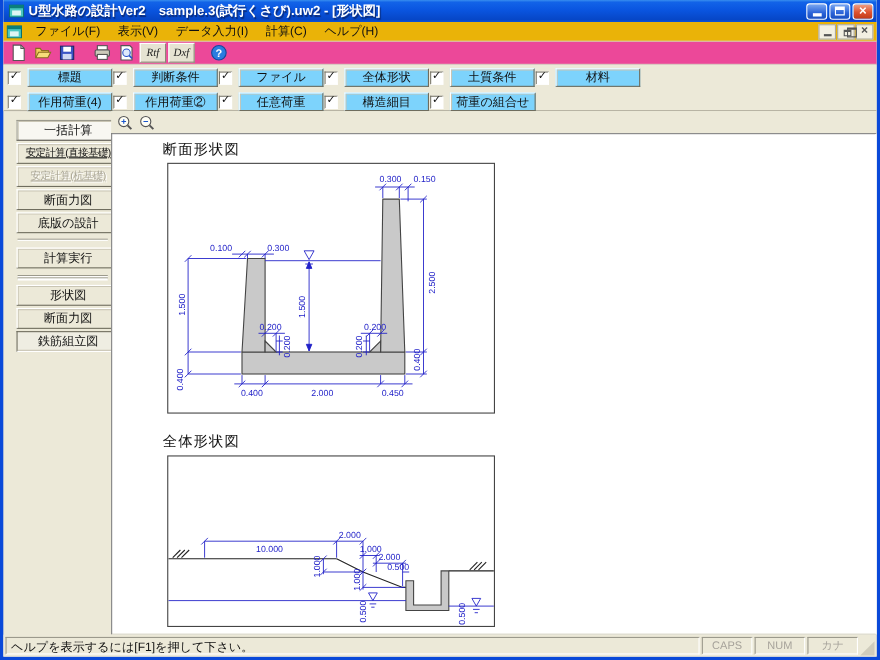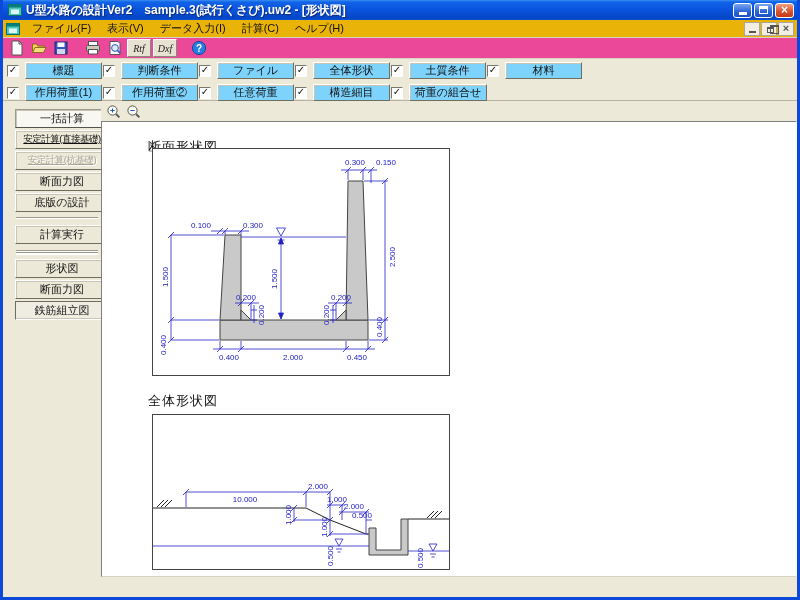--- a/index.html
+++ b/index.html
@@ -211,21 +211,21 @@
             <span class="chkmark">✓</span>
           </span>
         <span class="cell-btn">材料</span>
       </span>
     </div>
     <div class="trow" style="margin-top:3px;">
       <span class="tcell">
         <span class="chk">
             <span class="chkmark">✓</span>
           </span>
-        <span class="cell-btn">作用荷重(1)</span>
+        <span class="cell-btn">作用荷重(4)</span>
       </span>
       <span class="tcell">
         <span class="chk">
             <span class="chkmark">✓</span>
           </span>
         <span class="cell-btn">作用荷重②</span>
       </span>
       <span class="tcell">
         <span class="chk">
             <span class="chkmark">✓</span>
@@ -275,21 +275,21 @@
         <span class="zbtn">
           <svg width="15" height="15" viewBox="0 0 15 15">
             <circle cx="6.5" cy="6.5" r="4.6" fill="#fffef4" stroke="#555"></circle>
             <line x1="10" y1="10" x2="13.4" y2="13.4" stroke="#555" stroke-width="1.8"></line>
             <line x1="4.4" y1="6.5" x2="8.6" y2="6.5" stroke="#1a55cc"></line>
           </svg>
         </span>
       </div>
 
       <div class="canvas">
-        <div class="fig-title" style="top:16px;">断面形状図</div>
+        <div class="fig-title" style="top:5px;">断面形状図</div>
 
         <div class="figbox" style="top:26px;width:298px;height:228px;">
           <svg width="296" height="226" viewBox="0 0 296 226">
 
             <g>
               <rect class="shape" x="67" y="171" width="148" height="20"></rect>
               <path class="shape" d="M67,171 L72,86 L88,86 L88,171 Z"></path>
               <path class="shape" d="M193,171 L195,32 L210,32 L215,171 Z"></path>
               <path class="shape" d="M88,161 L98,171 L88,171 Z"></path>
               <path class="shape" d="M193,161 L193,171 L183,171 Z"></path>
@@ -454,14 +454,21 @@
             <text transform="rotate(-90 135 100)" x="135" y="103" text-anchor="middle">1.000</text>
             <text transform="rotate(-90 171 112)" x="171" y="115" text-anchor="middle">1.000</text>
             <text transform="rotate(-90 177 141)" x="177" y="144" text-anchor="middle">0.500</text>
             <text transform="rotate(-90 267 143)" x="267" y="146" text-anchor="middle">0.500</text>
           </svg>
         </div>
       </div>
     </div>
   </div>
 
+  <div class="statusbar">
+    <span class="st-msg">ヘルプを表示するには[F1]を押して下さい。</span>
+    <span class="st-pane">CAPS</span>
+    <span class="st-pane">NUM</span>
+    <span class="st-pane">カナ</span>
+    <span class="grip"></span>
+  </div>
 
 </div>
 
 </body></html>

